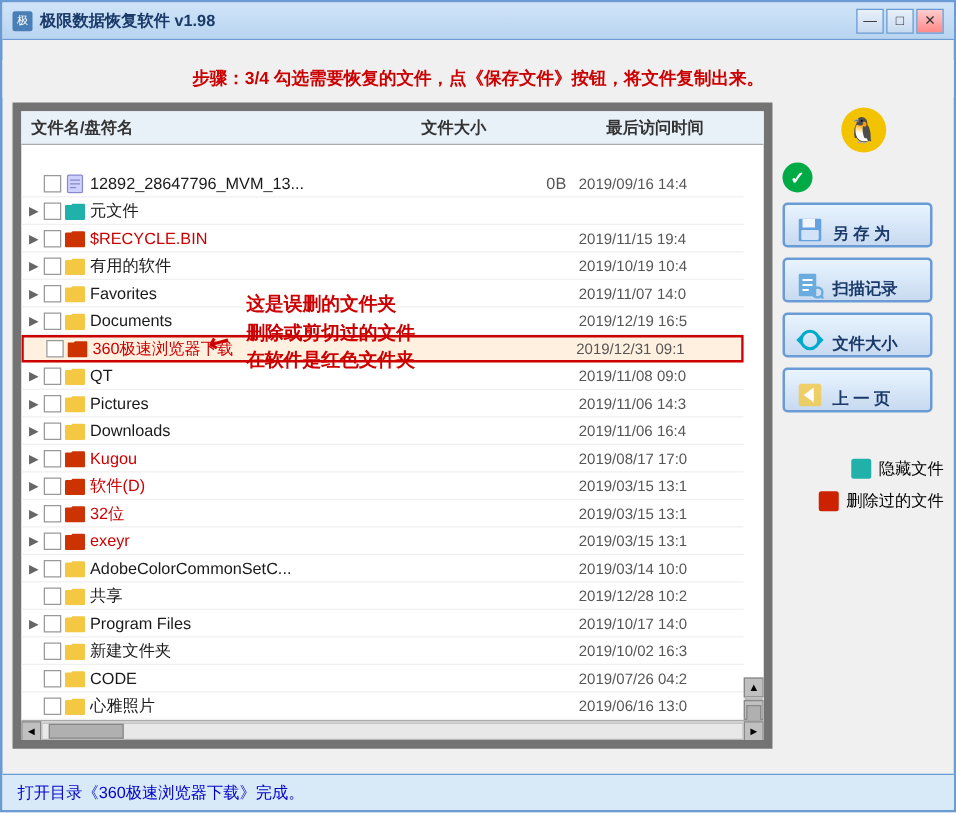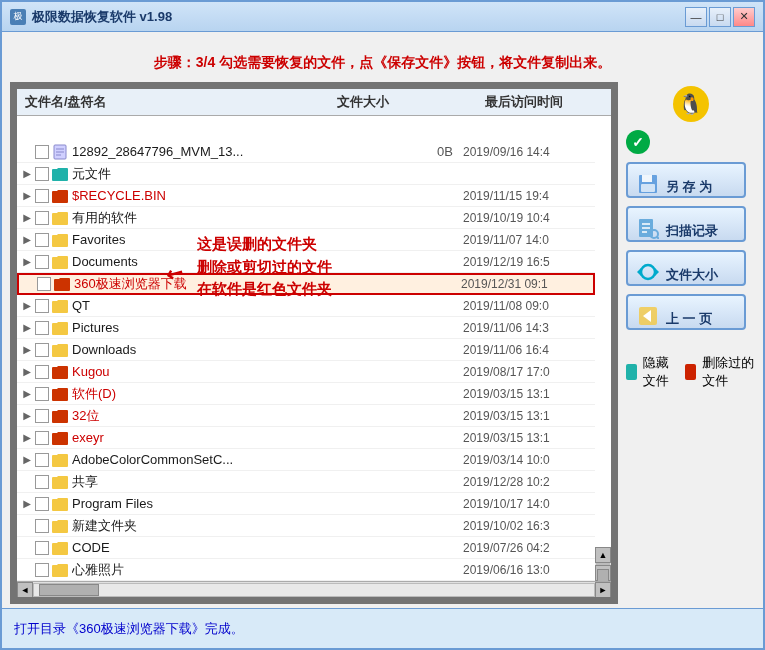--- a/index.html
+++ b/index.html
@@ -276,23 +276,23 @@
     }
     .btn-icon {
       width: 24px;
       height: 24px;
       flex-shrink: 0;
       display: flex;
       align-items: center;
       justify-content: center;
     }
     .legend {
-      margin-top: 16px;
-      display: flex;
-      flex-direction: row;
+      margin-top: 28px;
+      display: flex;
+      flex-direction: column;
       gap: 8px;
       align-items: flex-end;
     }
     .legend-item {
       display: flex;
       align-items: center;
       gap: 6px;
       font-size: 13px;
     }
     .legend-color {
@@ -319,24 +319,25 @@
       display: flex;
       align-items: center;
       justify-content: center;
       color: white;
       font-size: 14px;
       font-weight: bold;
     }
     .status-bar {
       background: #d8eaf8;
       border-top: 1px solid #6a9bd4;
-      height: 40px;
+      height: 29px;
       display: flex;
       align-items: center;
       padding: 0 12px;
+      margin-top: 16px;
     }
     .status-text {
       color: #0000cc;
       font-size: 13px;
     }
     .file-list-container {
       display: flex;
       flex: 1;
       overflow: hidden;
       align-items: flex-end;

